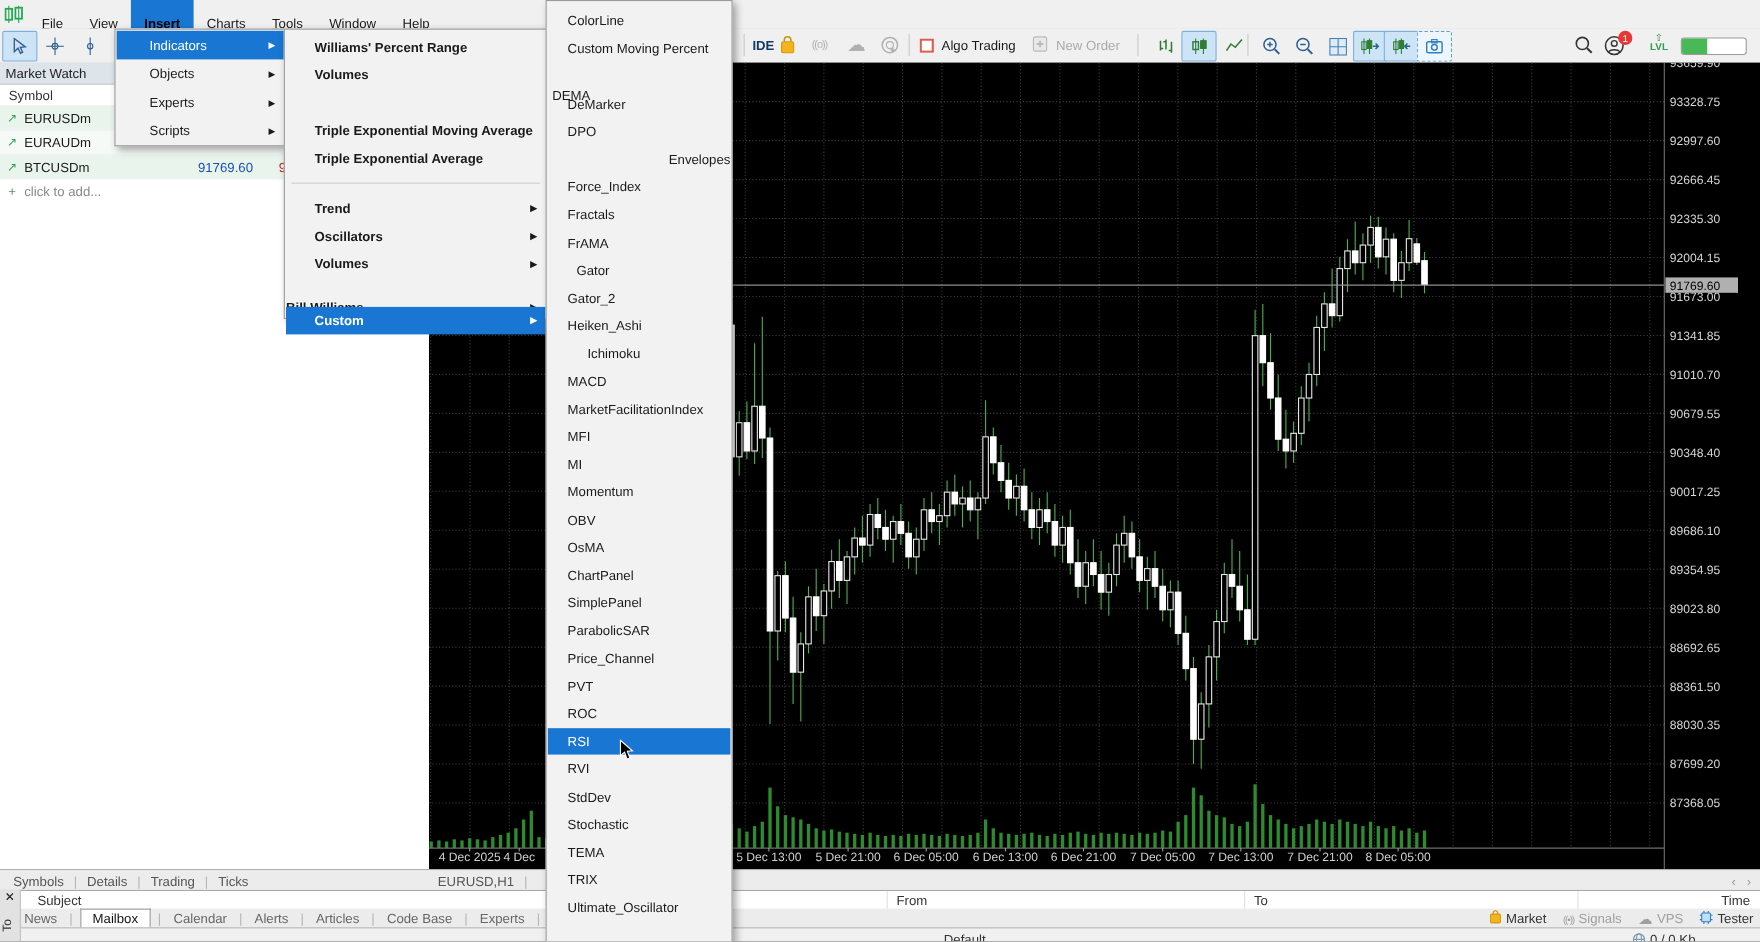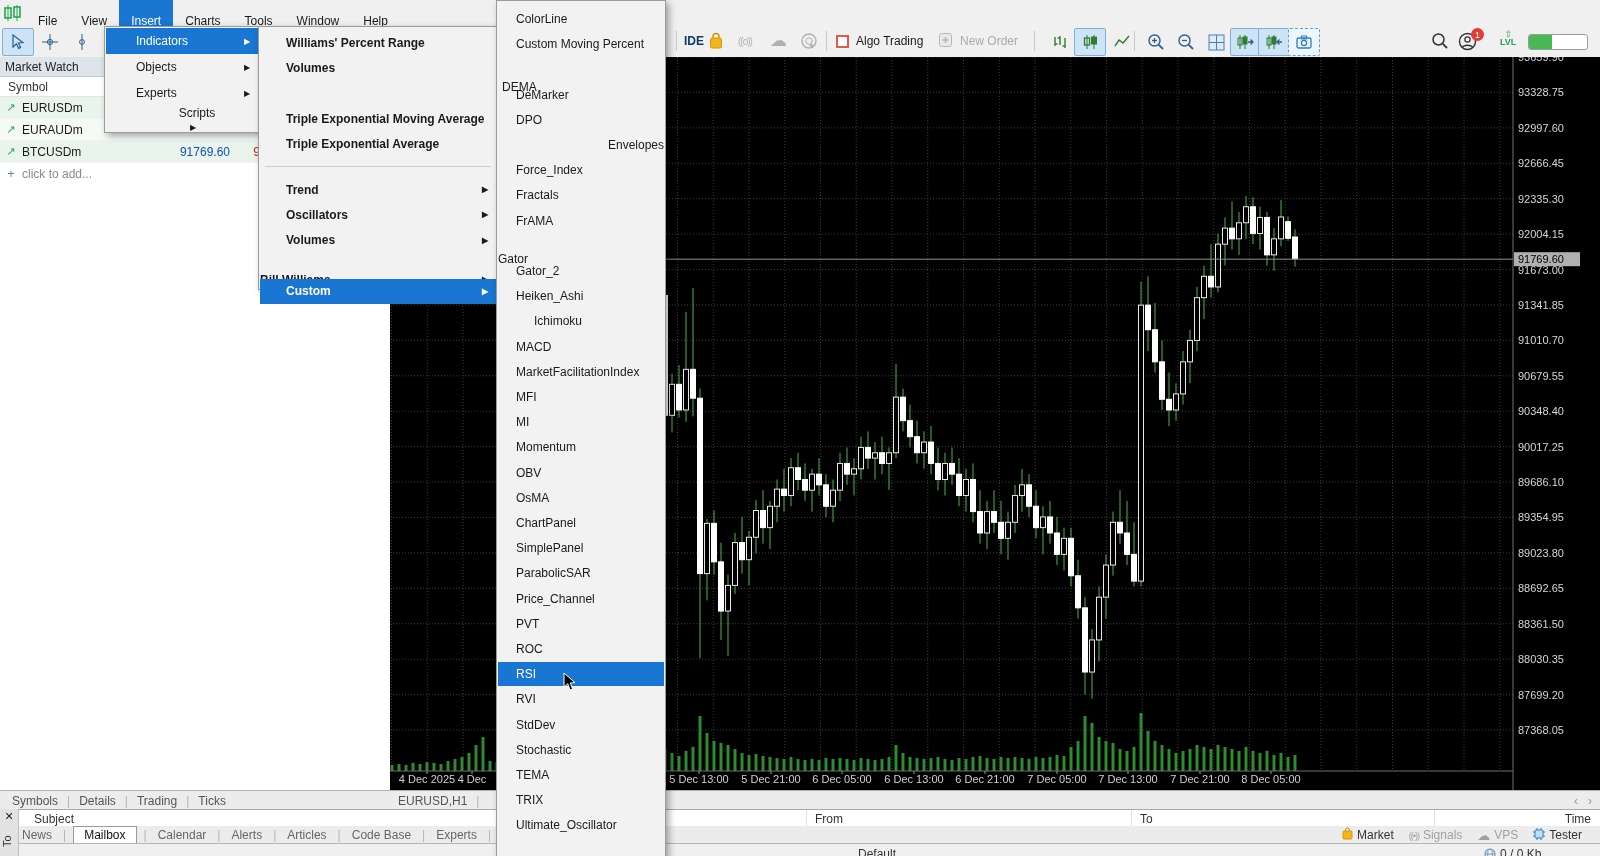--- a/index.html
+++ b/index.html
@@ -5,21 +5,21 @@
   html,body{margin:0;padding:0;background:#888;}
   .app{position:relative;width:1600px;height:856px;overflow:hidden;background:#f0f0f0;
        font-family:"Liberation Sans",sans-serif;font-size:12px;color:#1a1a1a;}
   
   .menubar{position:absolute;left:0;top:0;right:0;height:26px;background:#f0f0f0;
            border-bottom:1px solid #dcdcdc;display:flex;align-items:stretch;}
   .logo{width:26px;display:flex;align-items:center;justify-content:center;}
   .menu-item{display:inline-flex;align-items:center;padding:0 12px;cursor:default;}
   .menu-item span{display:inline-block;margin-top:16px;}
   .menu-item span::first-letter{text-decoration:underline;}
-  .menu-item.active{background:#1976d2;color:#ffffff;}
+  .menu-item.active{background:#1976d2;color:#000000;font-weight:bold;}
   
   .toolbar{position:absolute;left:0;top:26px;right:0;height:31px;background:#f0f0f0;
            border-bottom:1px solid #c4c4c4;}
   .tbtn{position:absolute;top:2px;width:30px;height:26px;display:flex;align-items:center;
         justify-content:center;border:1px solid transparent;border-radius:2px;}
   .tbtn.sel{background:#cde4f7;border-color:#7fb0dd;}
   .tsep{position:absolute;top:5px;width:1px;height:20px;background:#c8c8c8;}
   .tlabel{position:absolute;top:8px;font-size:12px;}
   .tico{position:absolute;top:6px;}
   .badge{position:absolute;top:-4px;right:-7px;background:#e53935;color:#fff;border-radius:8px;
@@ -56,21 +56,21 @@
            border-top:1px solid #a9a9a9;border-bottom:1px solid #d6d6d6;color:#333;}
   .tb-head .col{position:absolute;top:1px;height:15px;display:flex;align-items:center;}
   .tb-head .cell-sep{position:absolute;top:0;bottom:0;width:1px;background:#e0e0e0;}
   .tb-strip{position:absolute;left:0;top:809px;width:18px;height:47px;background:#e2e2e2;border-right:1px solid #c0c0c0;z-index:5;}
   .tb-strip .x{display:block;text-align:center;font-size:11px;color:#222;line-height:14px;}
   .tb-strip .vt{position:absolute;left:1px;top:22px;transform:rotate(-90deg);transform-origin:8px 8px;font-size:11px;color:#333;}
   .tb-tabs{position:absolute;left:18px;top:826px;right:0;height:17px;background:#ececec;display:flex;align-items:center;}
   .tb-tab{padding:0 4px;color:#666;white-space:nowrap;font-size:12px;}
   .tb-tab.active{background:#fff;border:1px solid #9a9a9a;border-bottom-color:#fff;padding:1px 10px;color:#111;}
   .tb-tabsep{color:#b5b5b5;padding:0 7px;}
-  .tb-links{position:absolute;right:18px;top:827px;height:16px;display:flex;gap:15px;z-index:6;}
+  .tb-links{position:absolute;right:6px;top:827px;height:16px;display:flex;gap:15px;z-index:6;}
   .tb-link{display:flex;align-items:center;gap:4px;color:#333;}
   .tb-link.dim{color:#a0a0a0;}
   .statusbar{position:absolute;left:0;top:843px;right:0;height:20px;background:#f0f0f0;border-top:1px solid #b5b5b5;}
   .statusbar .txt{position:absolute;top:3px;color:#333;}
   .cursor-arrow{position:absolute;z-index:60;}
 </style>
 </head>
 <body>
 
 <div class="app">
@@ -892,21 +892,21 @@
         <span class="sub">▶</span>
       </div>
       <div class="menu-row" style="top: 27px; height: 26px; padding-left: 30px;">
         <span class="lbl">Objects</span>
         <span class="sub">▶</span>
       </div>
       <div class="menu-row" style="top: 53px; height: 26px; padding-left: 30px;">
         <span class="lbl">Experts</span>
         <span class="sub">▶</span>
       </div>
-      <div class="menu-row" style="top: 79px; height: 26px; padding-left: 30px; flex-direction: column;">
+      <div class="menu-row" style="top: 79px; height: 26px; padding-left: 30px;">
         <span class="lbl">Scripts</span>
         <span class="sub">▶</span>
       </div>
     </div>
   <div class="menu" id="menu-indicators" style="left:258px;top:26px;width:238px;height:262px;font-weight:bold;">
       <div class="menu-row" style="top: 3px; height: 25px; padding-left: 26px;">
         <span class="lbl">Williams' Percent Range</span>
       </div>
       <div class="menu-row" style="top: 28.4px; height: 25px; padding-left: 26px;">
         <span class="lbl">Volumes</span>
@@ -960,21 +960,21 @@
       </div>
       <div class="menu-row" style="top: 157.2px; height: 24px; padding-left: 18px;">
         <span class="lbl">Force_Index</span>
       </div>
       <div class="menu-row" style="top: 182.4px; height: 24px; padding-left: 18px;">
         <span class="lbl">Fractals</span>
       </div>
       <div class="menu-row" style="top: 207.6px; height: 24px; padding-left: 18px;">
         <span class="lbl">FrAMA</span>
       </div>
-      <div class="menu-row" style="top: 246px; height: 24px; padding-left: 0;">
+      <div class="menu-row" style="top: 233px; height: 24px; padding-left: 26px;">
         <span class="lbl">Gator</span>
       </div>
       <div class="menu-row" style="top: 258px; height: 24px; padding-left: 18px;">
         <span class="lbl">Gator_2</span>
       </div>
       <div class="menu-row" style="top: 283.2px; height: 24px; padding-left: 18px;">
         <span class="lbl">Heiken_Ashi</span>
       </div>
       <div class="menu-row" style="top: 308.4px; height: 24px; padding-left: 36px;">
         <span class="lbl">Ichimoku</span>

